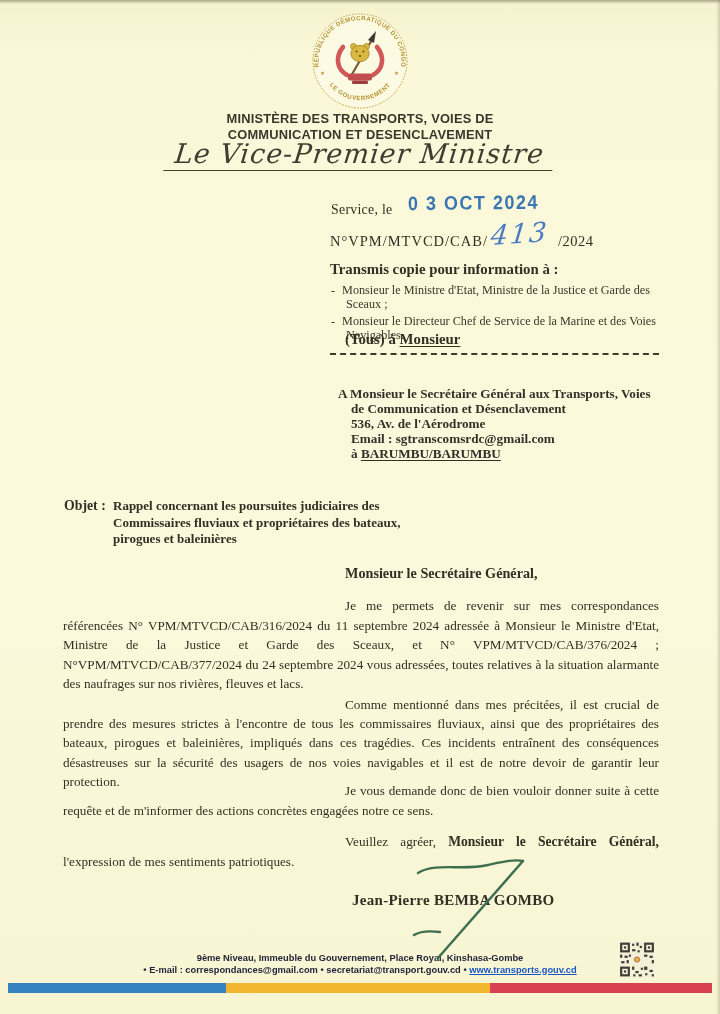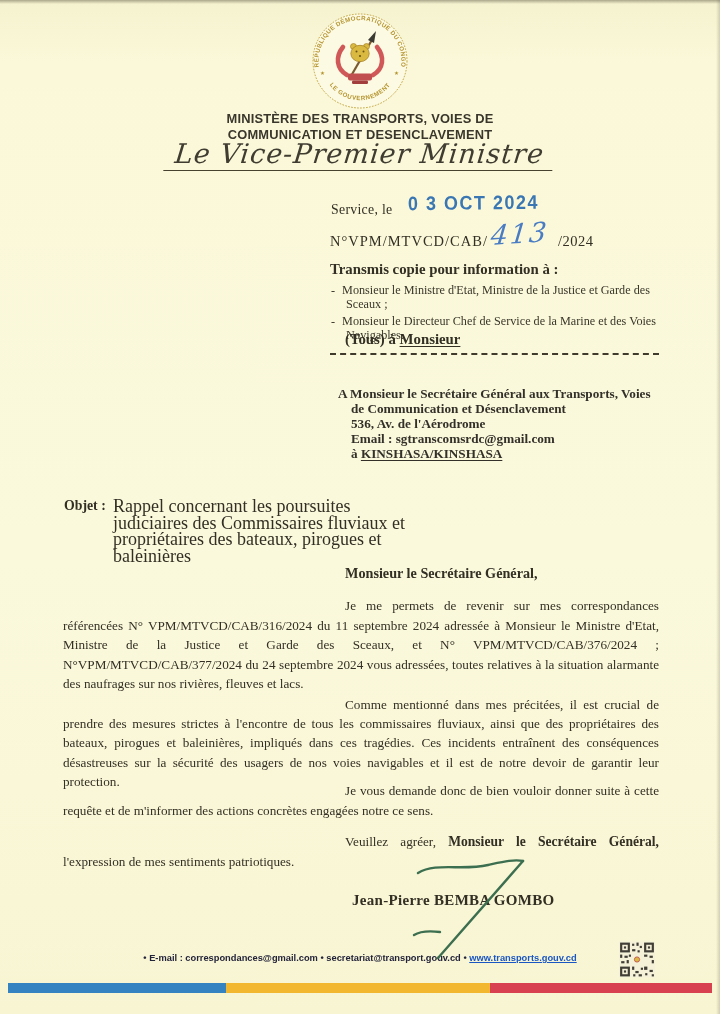--- a/index.html
+++ b/index.html
@@ -52,21 +52,21 @@
 
   
   .recipient { position:absolute; left:338px; top:386px; width:334px;
     font-weight:bold; font-size:13.2px; line-height:15.1px; color:#33302a; }
   .recipient div.indent { padding-left:13px; }
   .recipient .u { text-decoration:underline; text-underline-offset:2px; }
 
   
   .objet-label { position:absolute; left:64px; top:498px; font-weight:bold; font-size:13.8px; }
   .objet-text { position:absolute; left:113px; top:498px; width:302px;
-    font-weight:normal; font-size:18px; line-height:16.6px; }
+    font-weight:bold; font-size:13px; line-height:16.6px; }
 
   
   .salutation { position:absolute; left:345px; top:565px; font-weight:bold; font-size:14.2px; }
   .body-par { position:absolute; left:63px; width:596px; font-size:13.2px;
     line-height:19.5px; text-align:justify; text-indent:282px; color:#332f24; }
   .p1 { top:596px; }
   .p2 { top:695px; line-height:19.2px; }
   .p3 { top:781px; }
   .closing { top:832px; line-height:19.8px; }
   .closing b { font-size:13.6px; }
@@ -151,21 +151,21 @@
     <span>(Tous) à </span><span class="u">Monsieur</span>
   </div>
   <div class="dashed-sep"></div>
 
   <div class="recipient">
     <div>A Monsieur le Secrétaire Général aux Transports, Voies</div>
     <div class="indent">de Communication et Désenclavement</div>
     <div class="indent">536, Av. de l'Aérodrome</div>
     <div class="indent">Email : sgtranscomsrdc@gmail.com</div>
     <div class="indent">
-      <span>à </span><span class="u">KINSHASA/KINSHASA</span>
+      <span>à </span><span class="u">BARUMBU/BARUMBU</span>
     </div>
   </div>
 
   <div class="objet-label">Objet :</div>
   <div class="objet-text">Rappel concernant les poursuites judiciaires des Commissaires fluviaux et propriétaires des bateaux, pirogues et baleinières</div>
 
   <div class="salutation">Monsieur le Secrétaire Général,</div>
   <p class="body-par p1">Je me permets de revenir sur mes correspondances référencées N° VPM/MTVCD/CAB/316/2024 du 11 septembre 2024 adressée à Monsieur le Ministre d'Etat, Ministre de la Justice et Garde des Sceaux, et N° VPM/MTVCD/CAB/376/2024 ; N°VPM/MTVCD/CAB/377/2024 du 24 septembre 2024 vous adressées, toutes relatives à la situation alarmante des naufrages sur nos rivières, fleuves et lacs.</p>
   <p class="body-par p2">Comme mentionné dans mes précitées, il est crucial de prendre des mesures strictes à l'encontre de tous les commissaires fluviaux, ainsi que des propriétaires des bateaux, pirogues et baleinières, impliqués dans ces tragédies. Ces incidents entraînent des conséquences désastreuses sur la sécurité des usagers de nos voies navigables et il est de notre devoir de garantir leur protection.</p>
   <p class="body-par p3">Je vous demande donc de bien vouloir donner suite à cette requête et de m'informer des actions concrètes engagées notre ce sens.</p>
@@ -176,20 +176,21 @@
   <div class="signatory">Jean-Pierre BEMBA GOMBO</div>
   <svg class="signature-svg" width="172" height="122" viewBox="0 0 172 122">
     <g stroke="#3c6e50" stroke-width="2.4" fill="none" stroke-linecap="round">
       <path d="M 14,26 C 32,15 58,24 84,18 C 98,15 110,12 119,14"></path>
       <path d="M 119,14 L 34,111"></path>
       <path d="M 10,88 C 18,83 28,84 36,85"></path>
     </g>
   </svg>
 
   <div class="footer">
+    <div>9ème Niveau, Immeuble du Gouvernement, Place Royal, Kinshasa-Gombe</div>
     <div>
       <span>•</span>
       <span>E-mail : correspondances@gmail.com</span>
       <span>•</span>
       <span>secretariat@transport.gouv.cd</span>
       <span>•</span>
       <span class="site" style="color: rgb(26, 86, 196);">www.transports.gouv.cd</span>
     </div>
   </div>
 

